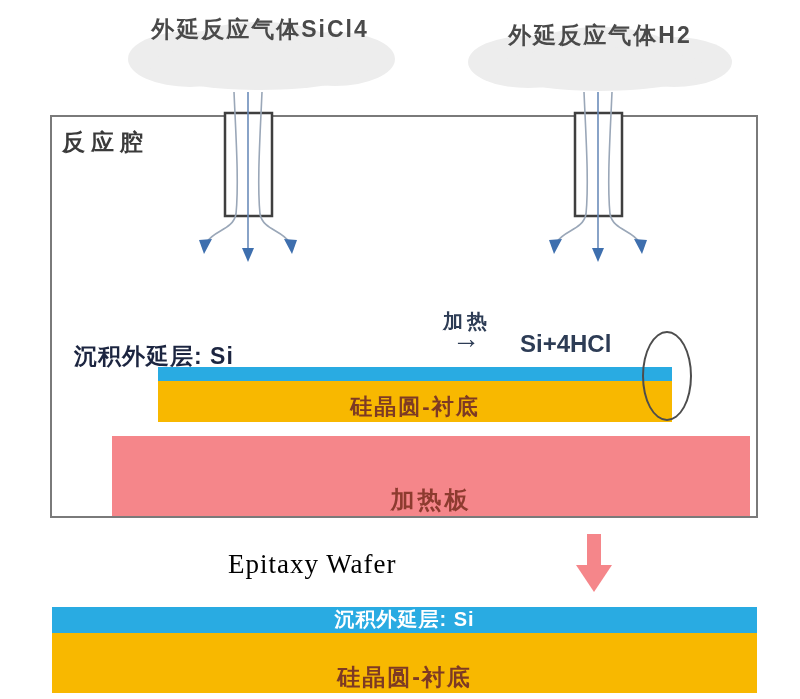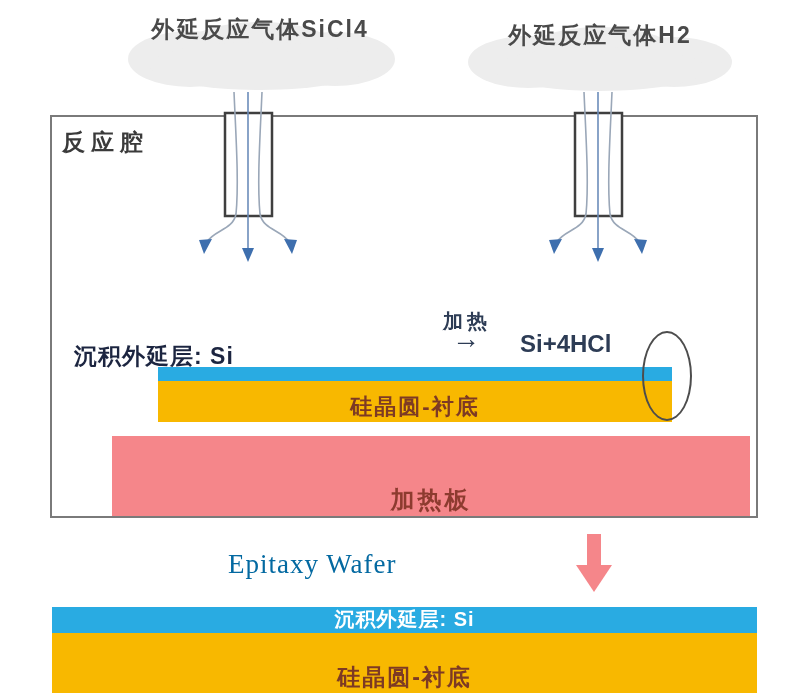--- a/index.html
+++ b/index.html
@@ -48,21 +48,21 @@
   .heater-layer{left:112px;top:423px;width:638px;height:80px;background:#F5868A;margin-top:13px;}
   .heater-layer .layer-label{color:#8d3b2f;font-size:24px;font-weight:bold;letter-spacing:3px;}
 
   .edge-ellipse{
     left:642px;top:331px;width:46px;height:86px;border:2px solid #4d4d4d;
     border-radius:50%;background:transparent;
   }
 
   
   .result-caption{
-    left:228px;top:549px;color:#0369a1;font-size:27px;
+    left:228px;top:549px;color:#000000;font-size:27px;
     font-family:"Liberation Serif", serif;white-space:nowrap;letter-spacing:1px;
   }
   .down-arrow-svg{left:570px;top:532px;}
   .result-epi{left:52px;top:607px;width:705px;height:26px;background:#29ABE2;}
   .result-epi .layer-label{color:#ffffff;font-size:20px;font-weight:bold;letter-spacing:1px;}
   .result-wafer{left:52px;top:633px;width:705px;height:60px;background:#F8B800;}
   .result-wafer .layer-label{color:#7d3a24;font-size:23px;font-weight:bold;letter-spacing:2px;}
 </style>
 </head>
 <body>

